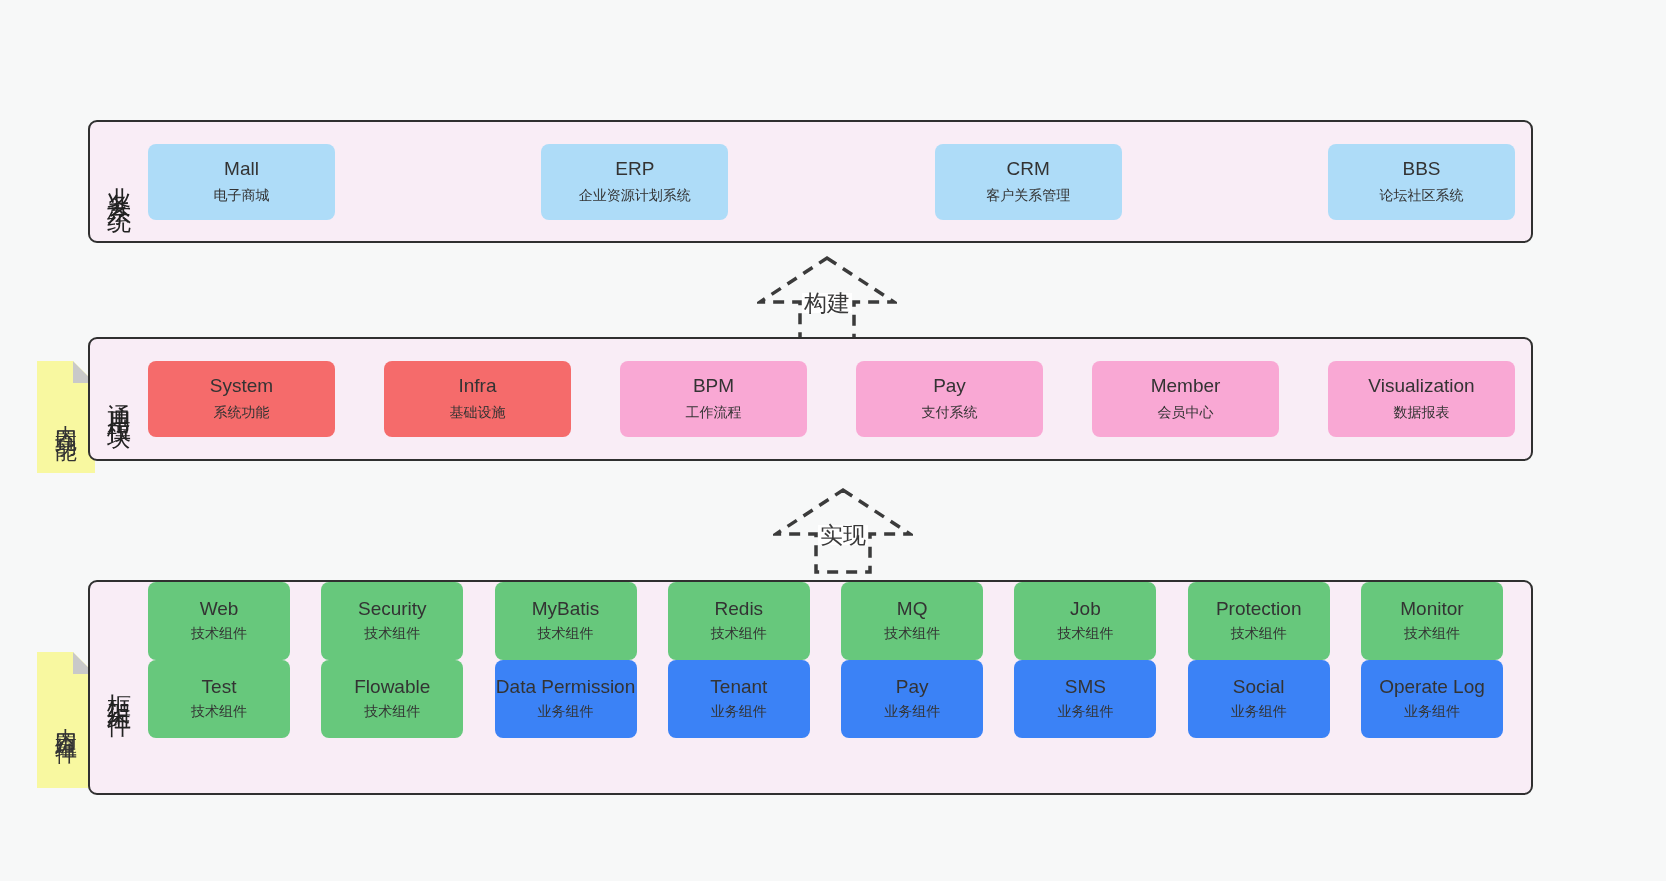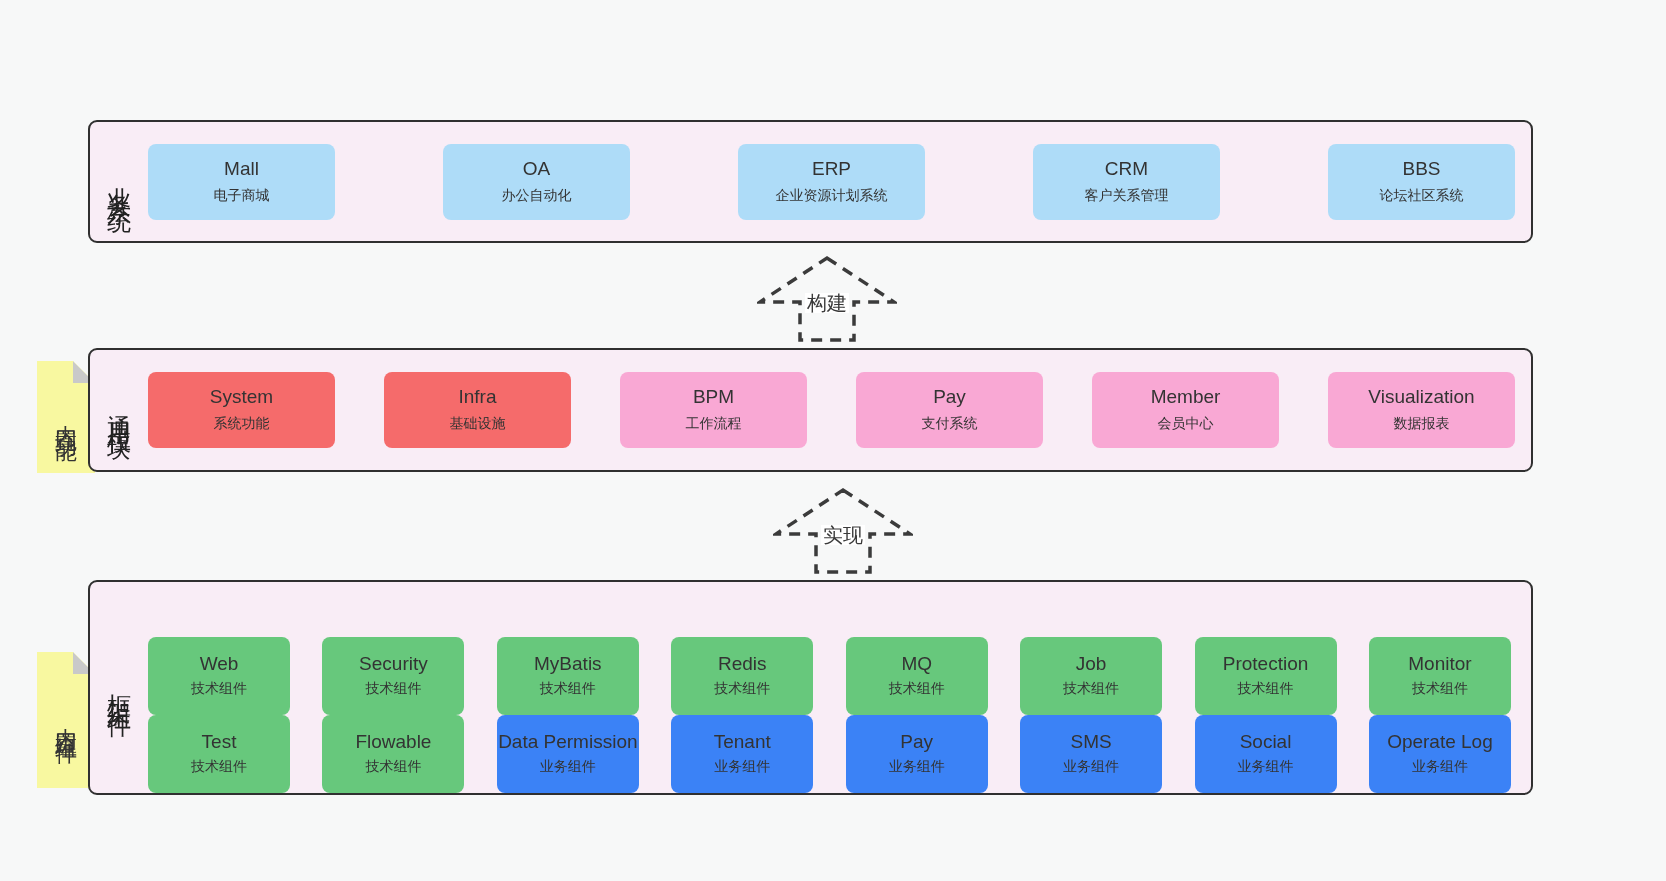--- a/index.html
+++ b/index.html
@@ -4,31 +4,31 @@
 <style>
   * { margin:0; padding:0; box-sizing:border-box; }
   html,body { background:#f7f8f8; }
   body { font-family:"Liberation Sans","DejaVu Sans",sans-serif; }
   .page { position:relative; width:1666px; height:881px; background:#f7f8f8; overflow:hidden; }
 
   
   .layer { position:absolute; left:88px; width:1445px; background:#f9edf6;
            border:2px solid #303030; border-radius:9px; display:flex; z-index:2; }
   #layer-business   { top:120px; height:123px; }
-  #layer-modules    { top:348px; height:124px;align-items:center; }
+  #layer-modules    { top:337px; height:124px;align-items:center; }
   #layer-components { top:580px; height:215px; }
 
   .layer-title { width:58px; display:flex; align-items:center; justify-content:center; }
   .v-text { writing-mode:vertical-rl; text-orientation:upright; font-size:24px;
             color:#222; letter-spacing:7px; }
 
   .box-row { flex:1; display:flex; align-items:center; justify-content:space-between;
              padding-right:16px; }
-  .box-col { flex:1; display:flex; flex-direction:column; justify-content:flex-end;
-             padding-right:20px; }
+  .box-col { flex:1; display:flex; flex-direction:column; justify-content:flex-start;
+             padding-right:28px; }
   .box-row8 { display:flex; justify-content:space-between; }
 
   .box { width:187px; height:76px; border-radius:8px; display:flex; flex-direction:column;
          align-items:center; justify-content:center; text-align:center; color:#333; }
   .box .name { font-size:19px; line-height:26px; }
   .box .desc { font-size:14px; line-height:26px; }
   .box.small { width:142px; height:78px; }
   .box.small .name { line-height:25px; }
   .box.small .desc { line-height:25px; }
 
@@ -48,40 +48,36 @@
   .sticky .fold { position:absolute; top:0; right:0; width:22px; height:22px;
                   background:#c9c9c9; clip-path:polygon(0 0,100% 100%,0 100%); }
   .sticky .v-text { font-size:22px; letter-spacing:5px; color:#333; }
 
   
   .arrow { position:absolute; width:140px; height:88px; z-index:1; }
   #arrow-build     { left:757px; top:255px; }
   #arrow-implement { left:773px; top:487px; }
   .arrow svg { display:block; width:100%; height:100%; }
   .arrow-label { position:absolute; left:50%; top:38px; transform:translateX(-50%);
-                 background:#fff; font-size:20px; line-height:20px; color:#3a3a3a;
+                 background:#fff; font-size:23px; line-height:20px; color:#3a3a3a;
                  padding:0 2px; white-space:nowrap; }
 </style>
 </head>
 <body>
 
 <div class="page">
 
   <section class="layer" id="layer-business">
     <div class="layer-title">
       <span class="v-text">业务系统</span>
     </div>
     <div class="box-row">
       <div class="box blue">
         <div class="name">Mall</div>
         <div class="desc">电子商城</div>
-      </div>
-      <div class="box blue">
-        <div class="name">OA</div>
-        <div class="desc">办公自动化</div>
       </div>
       <div class="box blue">
         <div class="name">ERP</div>
         <div class="desc">企业资源计划系统</div>
       </div>
       <div class="box blue">
         <div class="name">CRM</div>
         <div class="desc">客户关系管理</div>
       </div>
       <div class="box blue">

